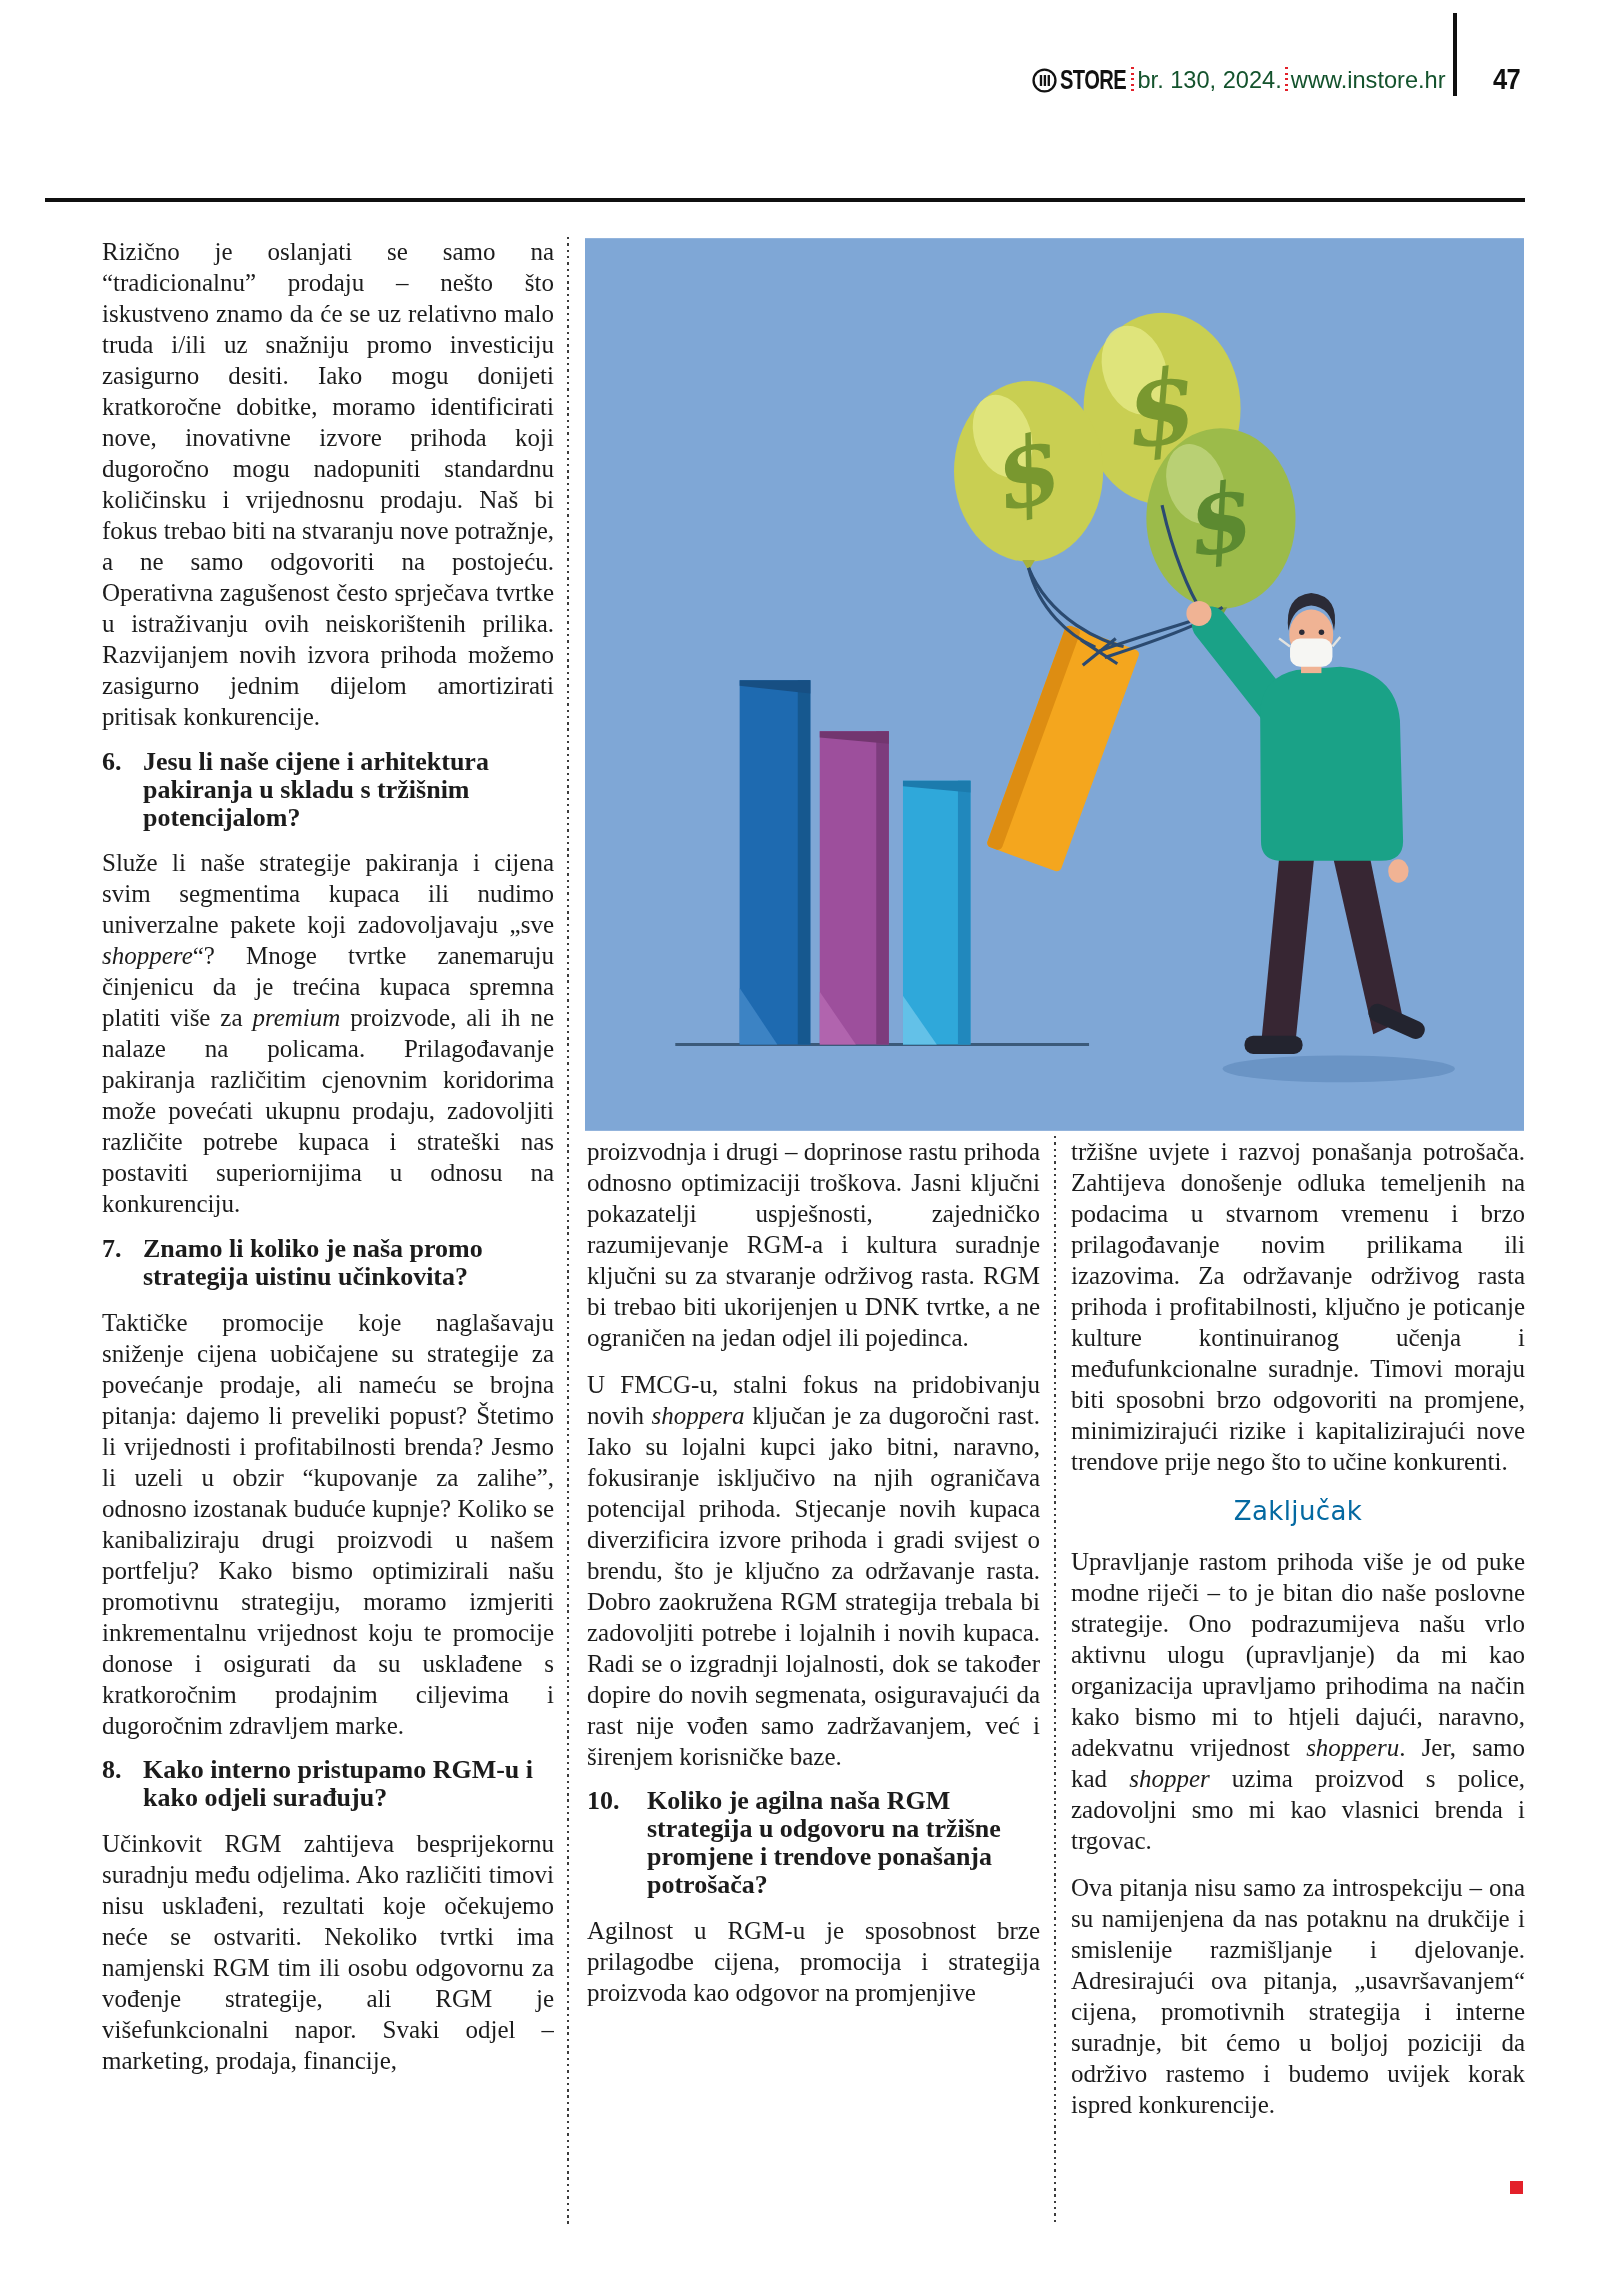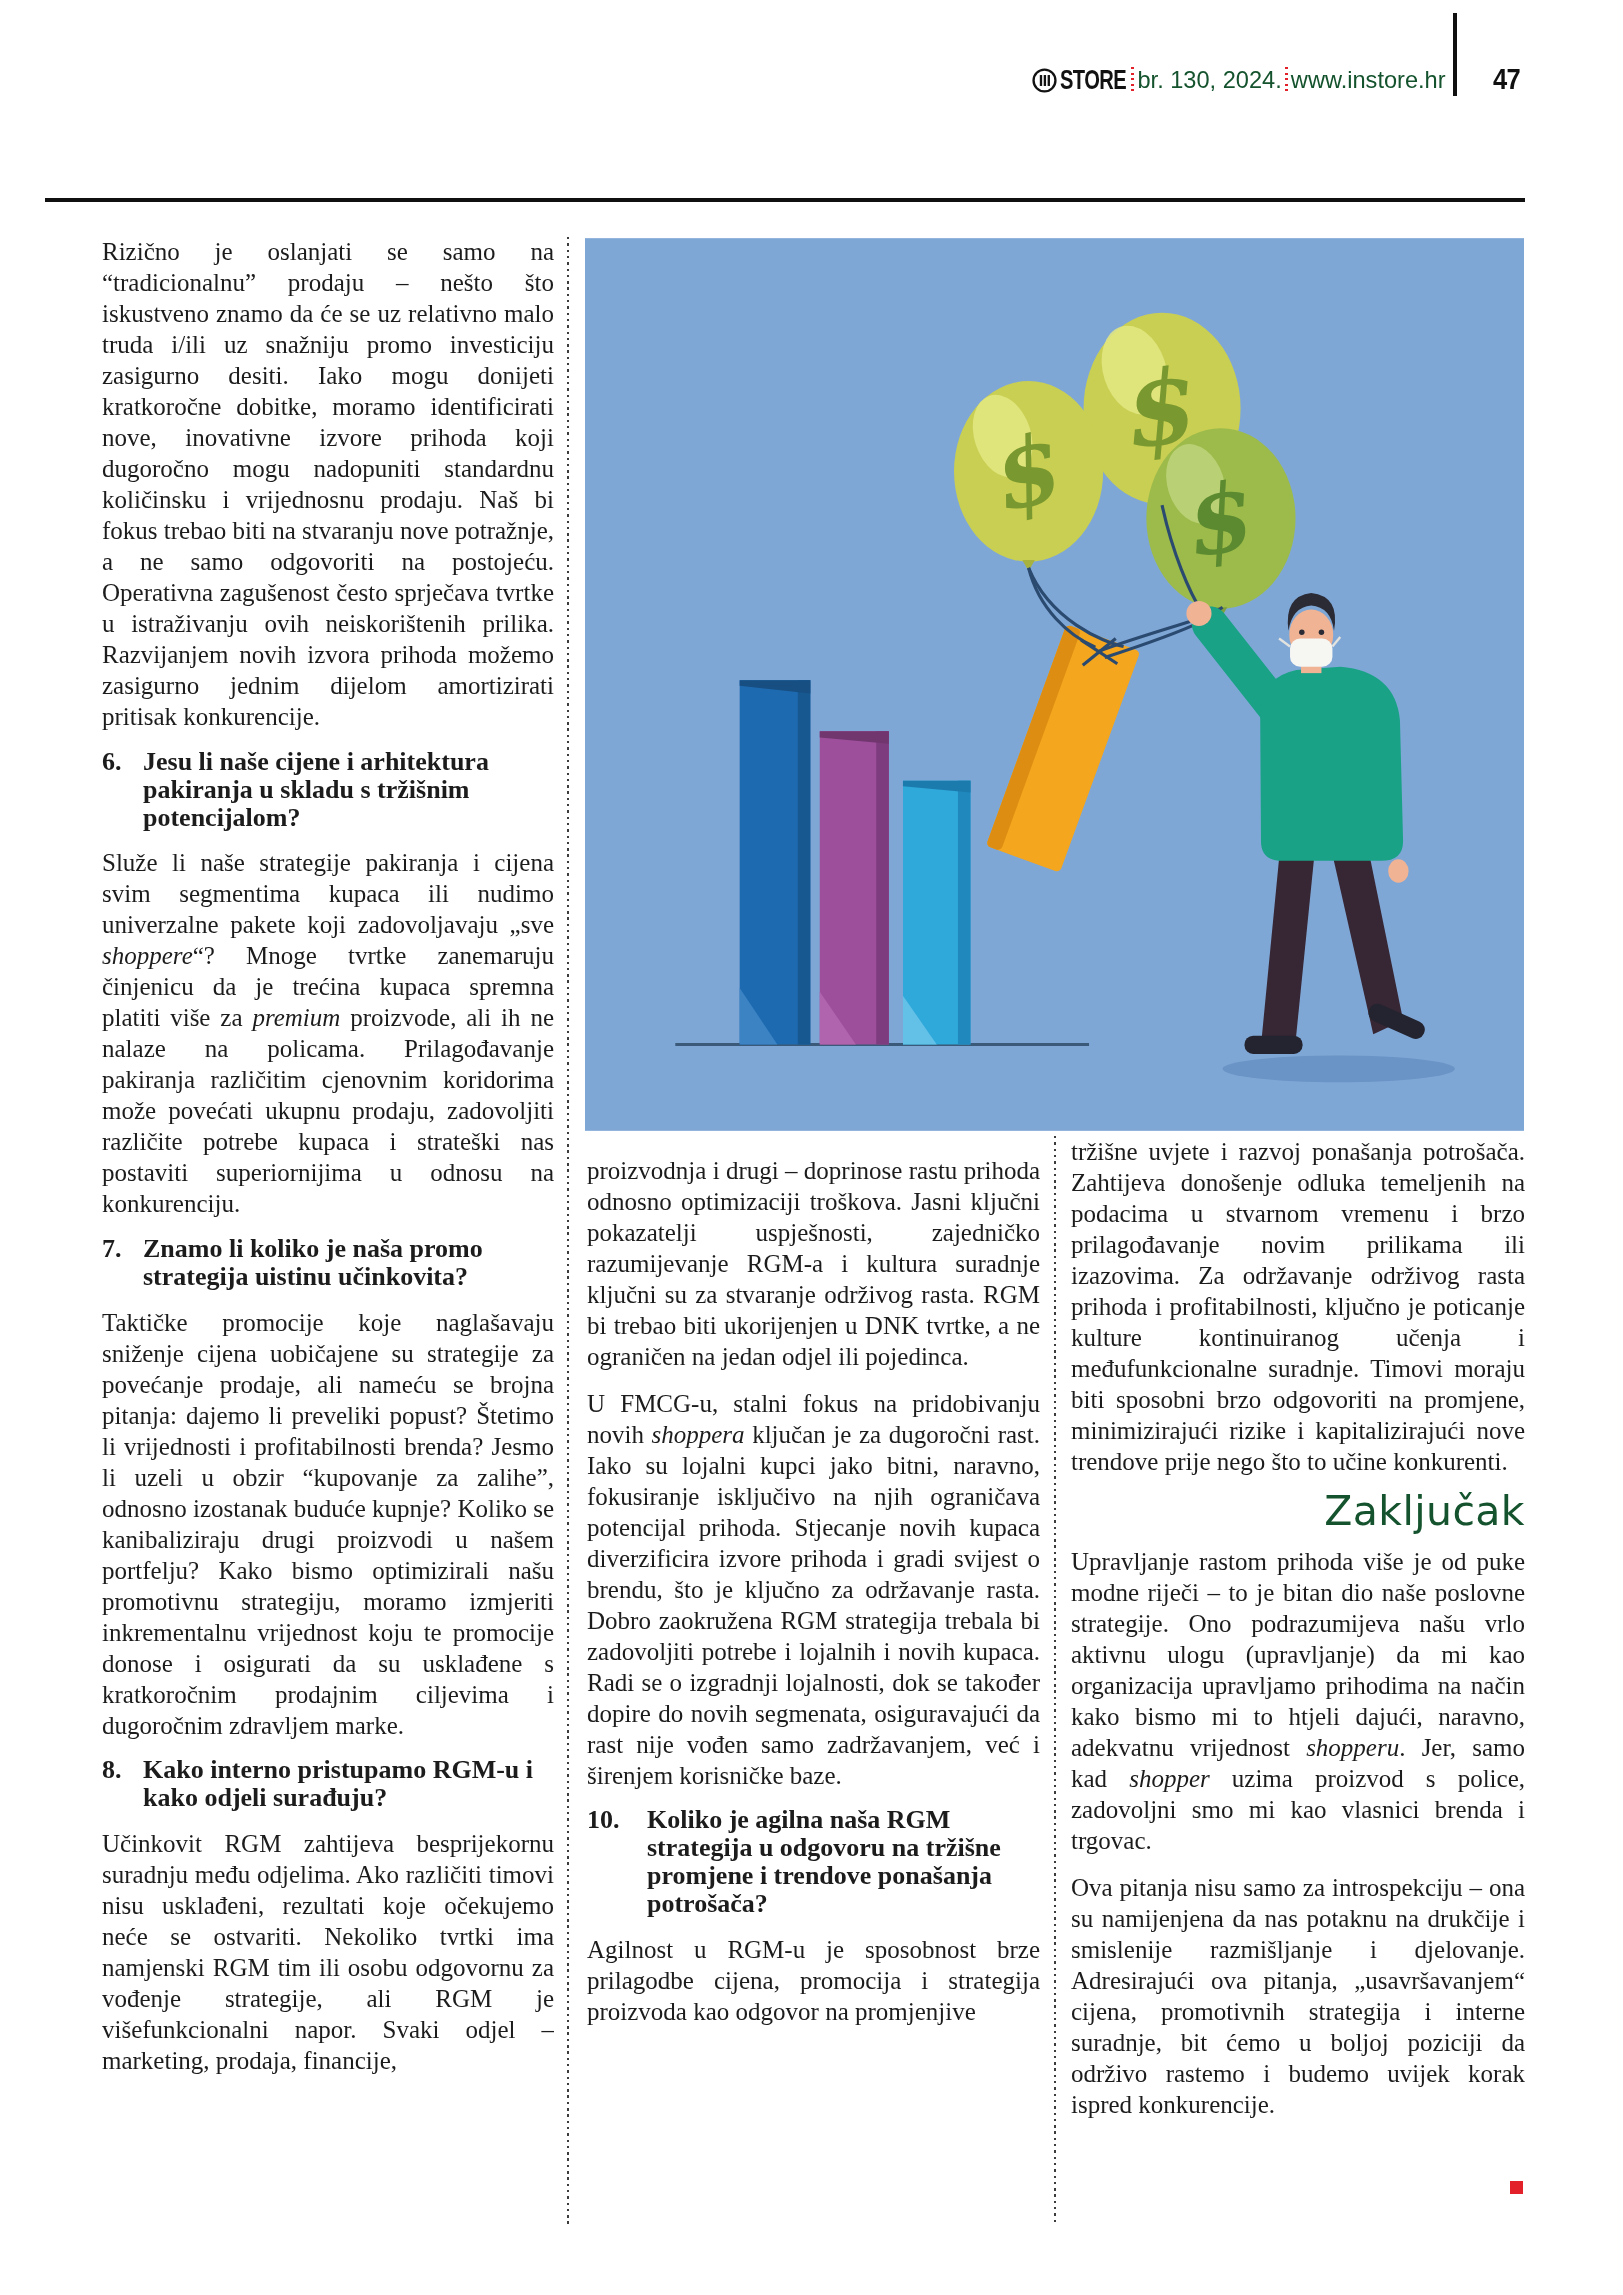--- a/index.html
+++ b/index.html
@@ -22,31 +22,31 @@
            transform:scaleX(.88); transform-origin:left center;}
   .rule{position:absolute; left:45px; top:198px; width:1480px; height:3.9px; background:#101010;}
   
   .divider{position:absolute; width:2.4px;
            background-image:repeating-linear-gradient(to bottom,#3c3c3c 0 2.4px,transparent 2.4px 6.3px);}
   .d1{left:567px; top:237px; height:1987px;}
   .d2{left:1054px; top:1136px; height:1088px;}
   
   .col{position:absolute; text-align:justify; font-size:25px; line-height:31px; overflow:hidden;}
   .col1{left:102px; top:236px; width:452px; height:1990px;}
-  .col2{left:587px; top:1136px; width:453px; height:1088px;margin-top:19px;}
+  .col2{left:587px; top:1136px; width:453px; height:1088px;}
   .col3{left:1071px; top:1136px; width:454px; height:1088px;}
   p.body{margin:0 0 15.7px;}
   .it{font-style:italic;}
   .qh{font-weight:bold; font-size:26px; line-height:28px; margin:7.9px 0 15.7px; text-align:left;}
   .qh.n1{padding-left:41px; text-indent:-41px;}
   .qh.n1 .qnum{display:inline-block; width:41px; text-indent:0;}
   .qh.n2{padding-left:60px; text-indent:-60px;}
   .qh.n2 .qnum{display:inline-block; width:60px; text-indent:0;}
-  .hz{font-family:"DejaVu Sans", sans-serif; font-size:41px; font-weight:normal; letter-spacing:0.4px;
-      margin:19px 0 19px; text-align:right; color:#14532d;}
+  .hz{font-family:"DejaVu Sans", sans-serif; font-size:26px; font-weight:normal; letter-spacing:0.4px;
+      margin:19px 0 19px; text-align:center; color:#0369a1;}
   .endmark{position:absolute; right:1.6px; bottom:30px; width:13.4px; height:13.4px; background:#e3212a;}
   
   .illustration{position:absolute; left:585px; top:238px; width:939px; height:893px; margin:0; padding:0;}
   .illustration svg{display:block;}
 </style>
 </head>
 <body>
 
 <div class="page">
 

